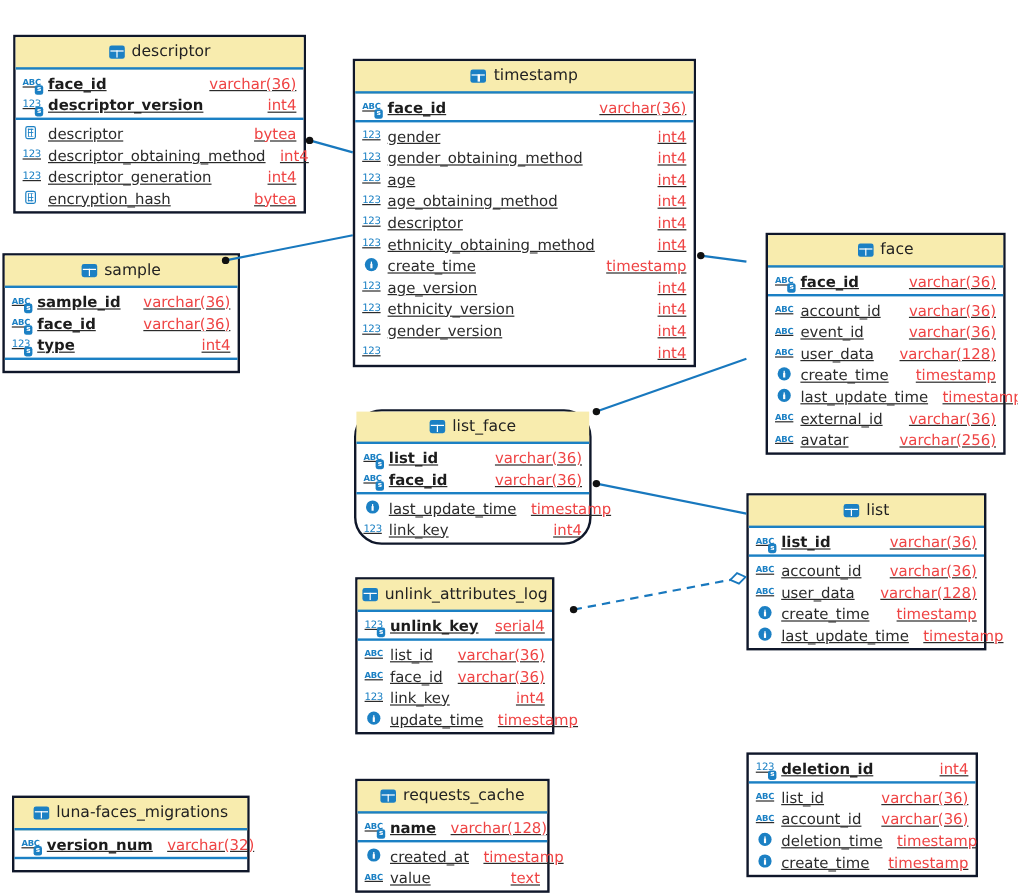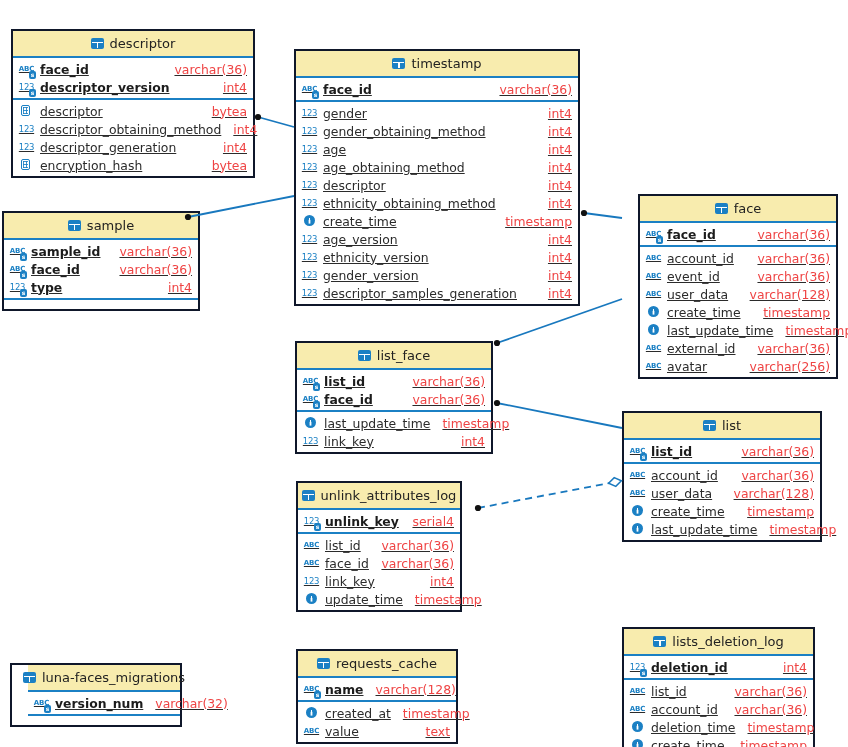--- a/index.html
+++ b/index.html
@@ -69,26 +69,26 @@
     background:#1b80c4;color:#fff;border-radius:2px;
     font-size:6px;line-height:8px;text-align:center;font-weight:bold;
     font-style:normal;
   }
 
   
   .t-descriptor{left:11px;top:10px;width:244px;}
   .t-attribute{left:294px;top:30px;width:286px;}
   .t-sample{left:2px;top:192px;width:198px;}
   .t-face{left:638px;top:175px;width:200px;}
-  .t-list_face{left:295px;top:322px;width:198px;}
+  .t-list_face{left:295px;top:322px;width:198px;border-radius:23px;}
   .t-list{left:622px;top:392px;width:200px;}
   .t-unlink{left:296px;top:462px;width:166px;}
   .t-requests{left:296px;top:630px;width:162px;}
   .t-deletion{left:622px;top:608px;width:193px;}
-  .t-luna{left:10px;top:644px;width:172px;padding-left:16px;}
+  .t-luna{left:10px;top:644px;width:198px;}
 </style>
 </head>
 <body>
 
 <div id="canvas">
   <svg id="edges" width="848" height="747" viewBox="0 0 848 747">
       <line x1="258" y1="117" x2="294" y2="127" stroke="#1878be" stroke-width="1.8"></line>
       <circle cx="258" cy="117" r="3.1" fill="#111"></circle>
       <line x1="188" y1="217" x2="294" y2="196" stroke="#1878be" stroke-width="1.8"></line>
       <circle cx="188" cy="217" r="3.1" fill="#111"></circle>
@@ -202,21 +202,20 @@
           <span class="cname">ethnicity_version</span>
           <span class="ctype">int4</span>
         </div>
         <div class="row">
           <span class="ic num">123</span>
           <span class="cname">gender_version</span>
           <span class="ctype">int4</span>
         </div>
         <div class="row">
           <span class="ic num">123</span>
-          <span class="cname">descriptor_samples_generation</span>
           <span class="ctype">int4</span>
         </div>
       </div>
   </div>
 
   <div class="table t-sample">
     <div class="thead">
       <span class="tbl-icon"></span>
       <span>sample</span>
     </div>
@@ -414,24 +413,20 @@
         </div>
         <div class="row">
           <span class="ic abc">ABC</span>
           <span class="cname">value</span>
           <span class="ctype">text</span>
         </div>
       </div>
   </div>
 
   <div class="table t-deletion">
-    <div class="thead">
-      <span class="tbl-icon"></span>
-      <span>lists_deletion_log</span>
-    </div>
     <div class="sec keys">
         <div class="row">
           <span class="ic num">123<i class="kbadge">s</i></span>
           <span class="cname">deletion_id</span>
           <span class="ctype">int4</span>
         </div>
       </div>
     <div class="sec cols">
         <div class="row">
           <span class="ic abc">ABC</span>

